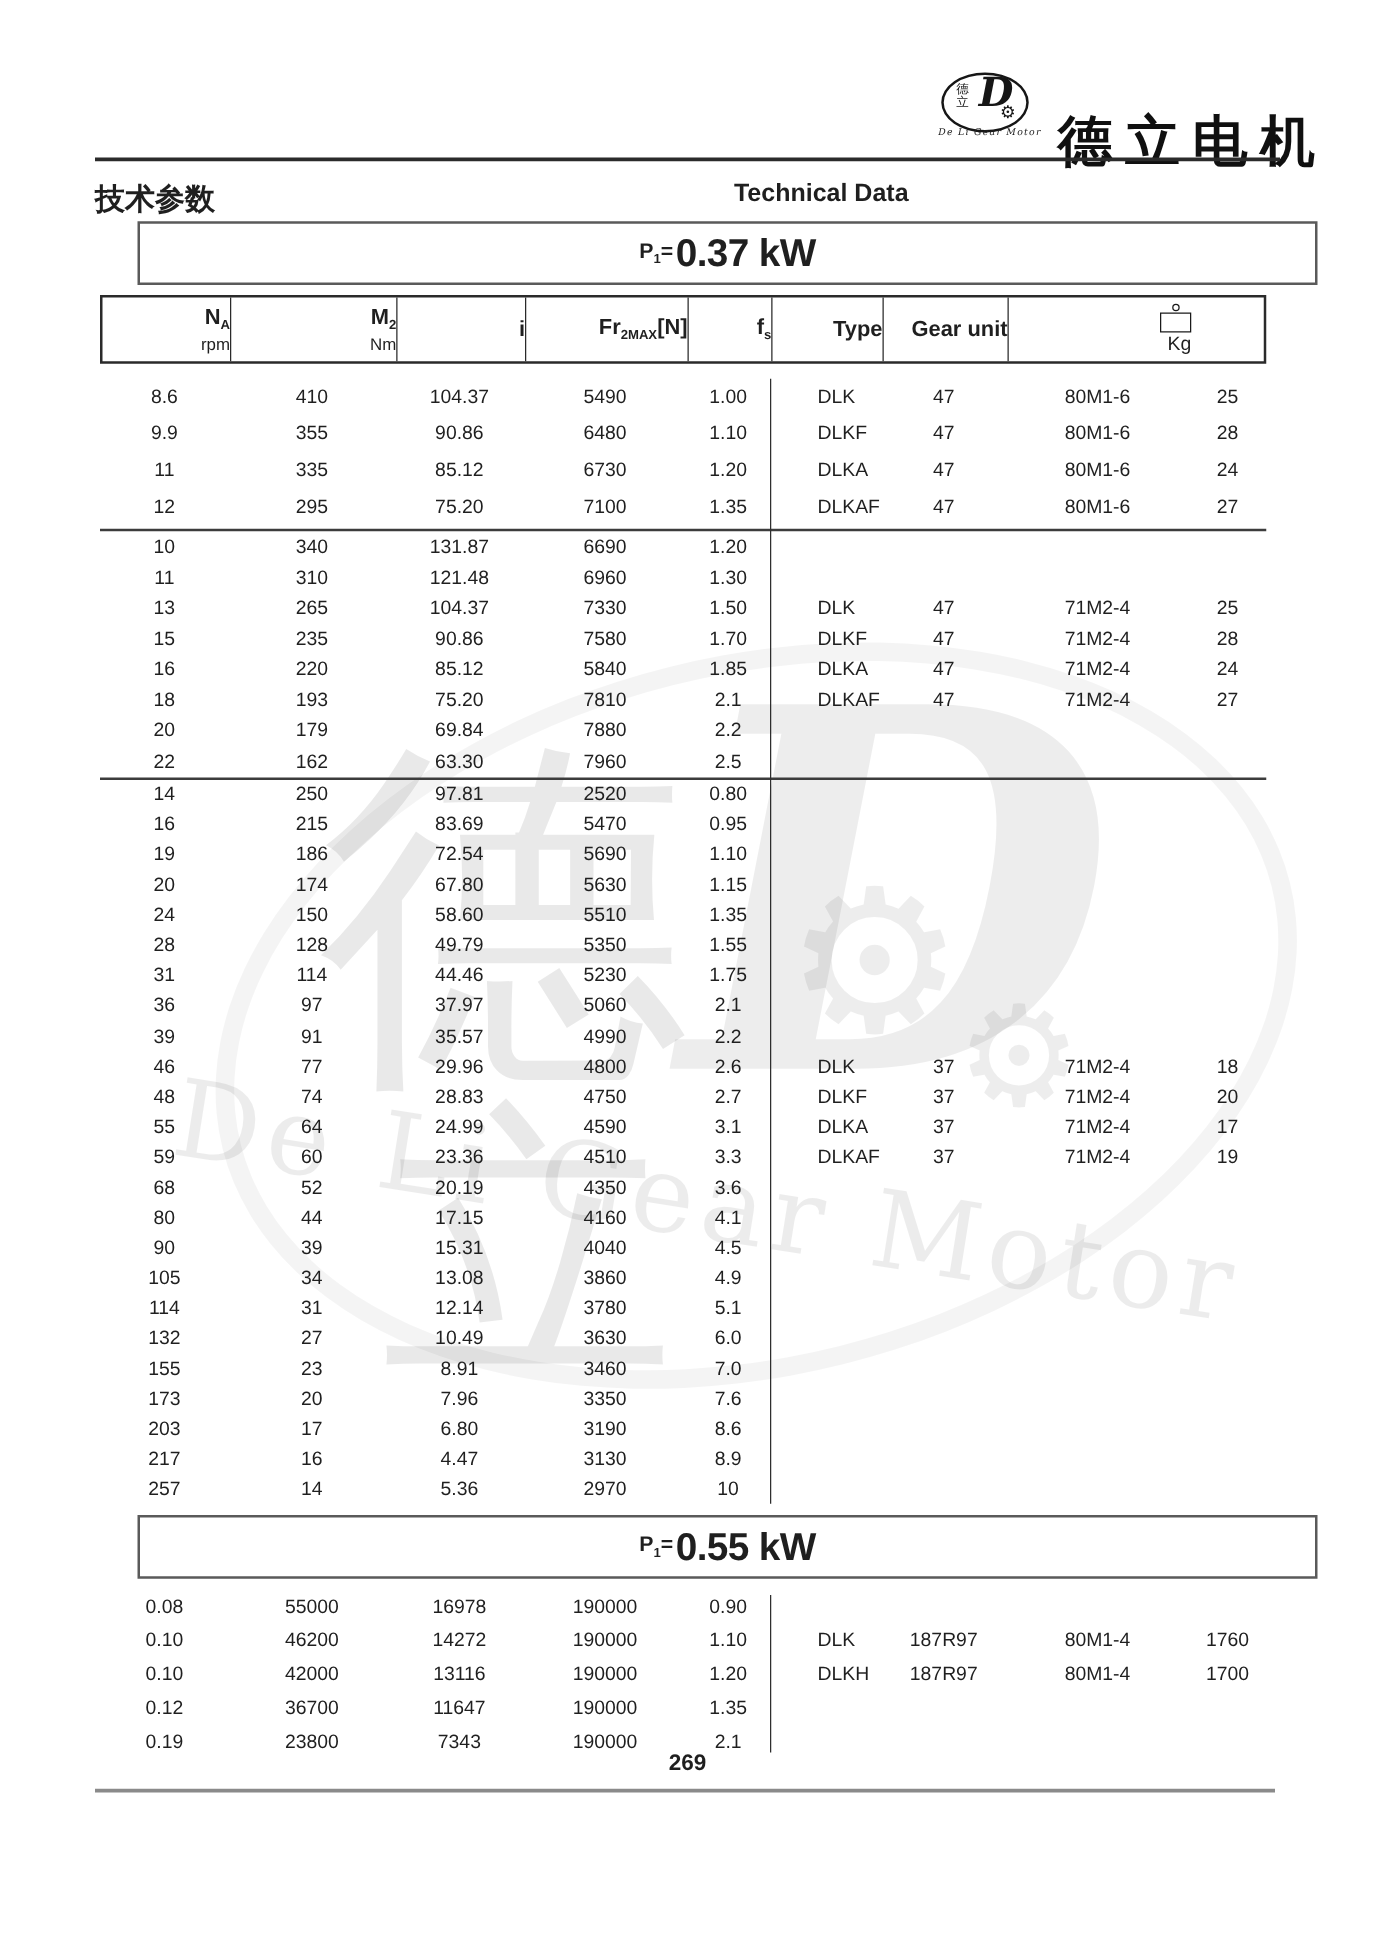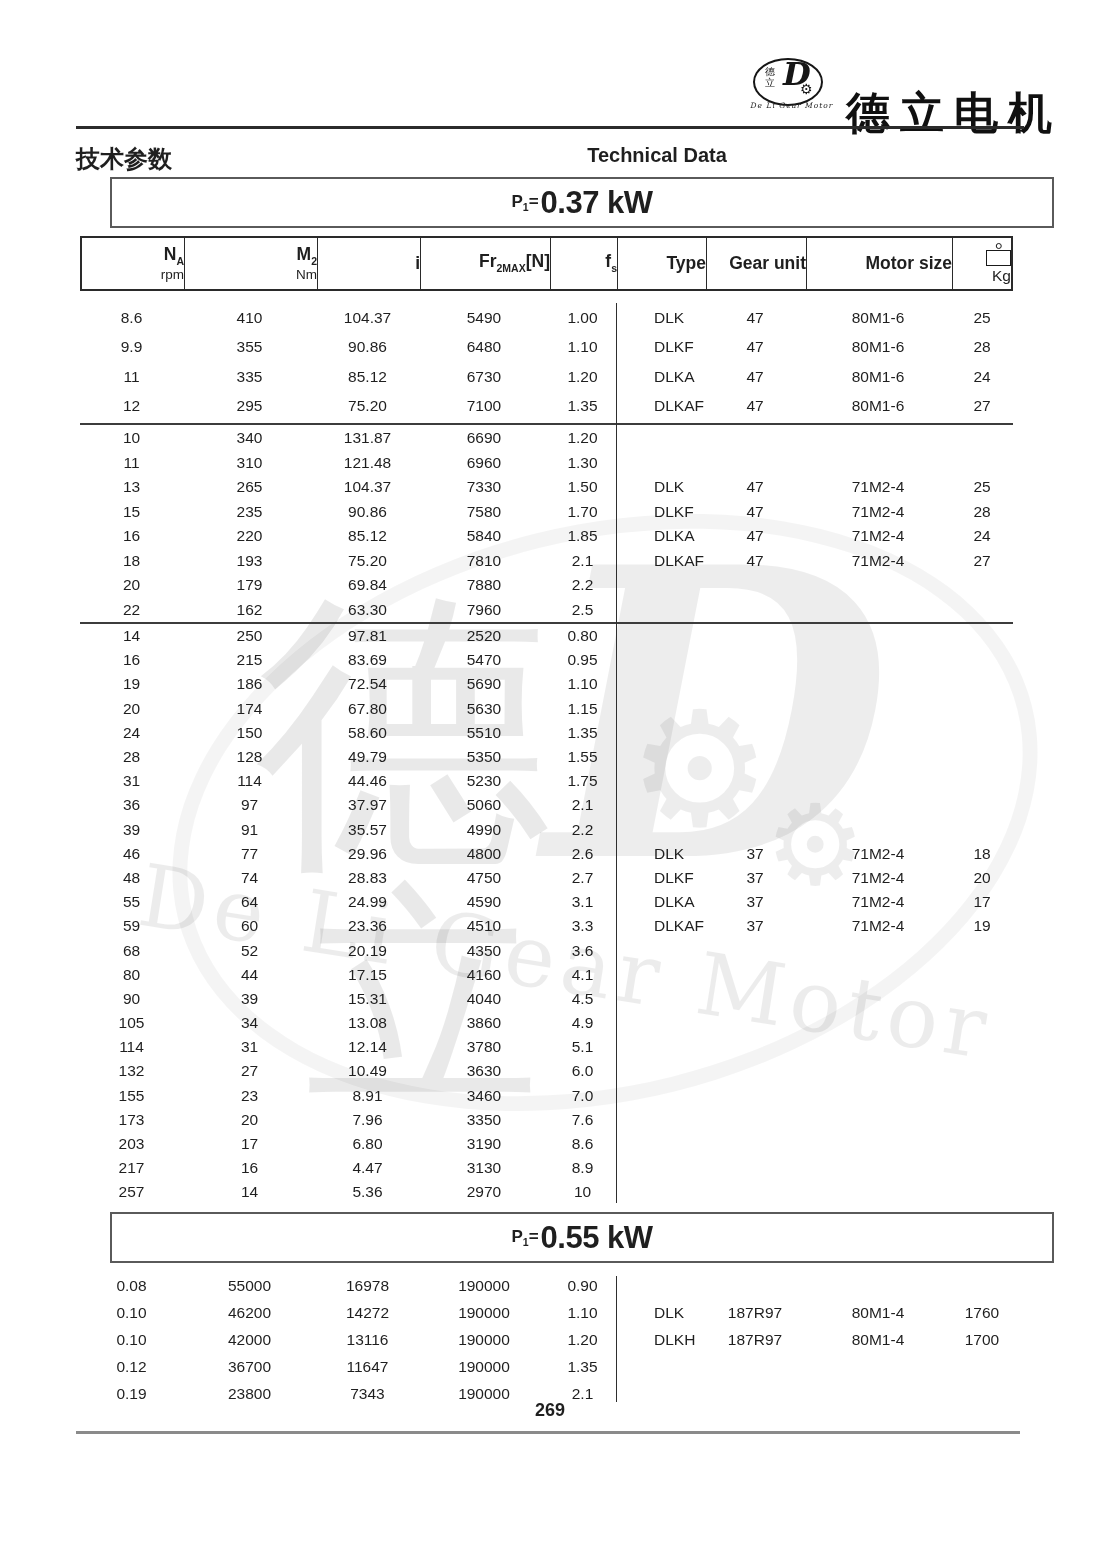--- a/index.html
+++ b/index.html
@@ -126,23 +126,20 @@
       <div class="h-main"><span>Fr</span><sub>2MAX</sub><span>[N]</span></div>
     </div>
     <div class="hc">
       <div class="h-main"><span>f</span><sub>s</sub></div>
     </div>
     <div class="hc">
       <div class="h-main">Type</div>
     </div>
     <div class="hc">
       <div class="h-main">Gear unit</div>
-    </div>
-    <div class="hc">
-      <div class="h-main">Motor size</div>
     </div>
     <div class="hc">
       <div class="weight-icon"></div>
       <div class="h-kg">Kg</div>
     </div>
   </div>
 
   <div class="sec" style="top:303px; height:118px; grid-auto-rows:29.5px;">
       <div class="cell">8.6</div>
       <div class="cell">410</div>

